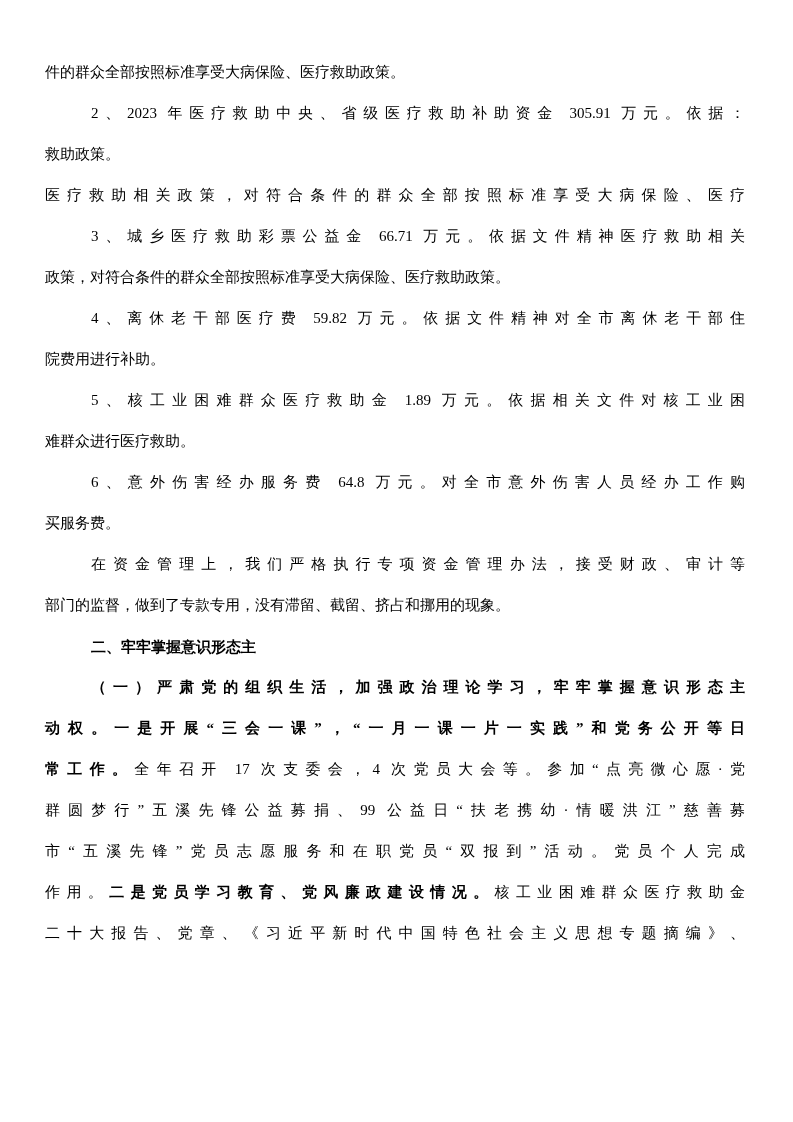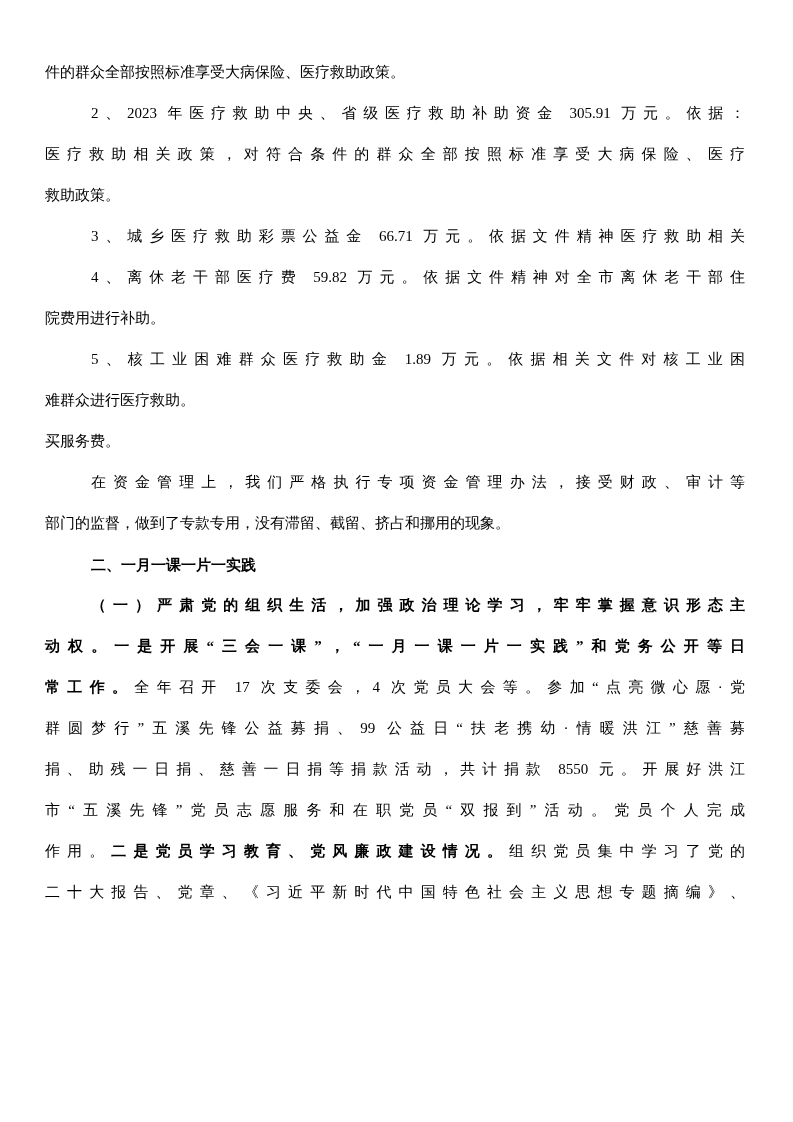--- a/index.html
+++ b/index.html
@@ -45,32 +45,33 @@
   .seg.strong {
     font-weight: 700;
   }
 </style>
 </head>
 <body>
 
 <div class="page">
     <div class="line"><span class="seg body">件的群众全部按照标准享受大病保险、医疗救助政策。</span></div>
     <div class="line indent justify"><span class="seg body">2、2023 年医疗救助中央、省级医疗救助补助资金 305.91 万元。依据：</span></div>
+    <div class="line"><span class="seg body">救助政策。</span></div>
     <div class="line justify"><span class="seg body">医疗救助相关政策，对符合条件的群众全部按照标准享受大病保险、医疗</span></div>
-    <div class="line"><span class="seg body">救助政策。</span></div>
     <div class="line indent justify"><span class="seg body">3、城乡医疗救助彩票公益金 66.71 万元。依据文件精神医疗救助相关</span></div>
+    <div class="line"><span class="seg body">政策，对符合条件的群众全部按照标准享受大病保险、医疗救助政策。</span></div>
     <div class="line indent justify"><span class="seg body">4、离休老干部医疗费 59.82 万元。依据文件精神对全市离休老干部住</span></div>
     <div class="line"><span class="seg body">院费用进行补助。</span></div>
     <div class="line indent justify"><span class="seg body">5、核工业困难群众医疗救助金 1.89 万元。依据相关文件对核工业困</span></div>
     <div class="line"><span class="seg body">难群众进行医疗救助。</span></div>
+    <div class="line indent justify"><span class="seg body">6、意外伤害经办服务费 64.8 万元。对全市意外伤害人员经办工作购</span></div>
     <div class="line"><span class="seg body">买服务费。</span></div>
     <div class="line indent justify"><span class="seg body">在资金管理上，我们严格执行专项资金管理办法，接受财政、审计等</span></div>
     <div class="line"><span class="seg body">部门的监督，做到了专款专用，没有滞留、截留、挤占和挪用的现象。</span></div>
-    <div class="line indent"><span class="seg heading">二、一月一课一片一实践</span></div>
+    <div class="line indent"><span class="seg heading">二、牢牢掌握意识形态主</span></div>
     <div class="line indent justify"><span class="seg emphasis">（一）严肃党的组织生活，加强政治理论学习，牢牢掌握意识形态主</span></div>
     <div class="line justify"><span class="seg emphasis">动权。一是开展“三会一课”，“一月一课一片一实践”和党务公开等日</span></div>
     <div class="line justify"><span class="seg emphasis">常工作。</span><span class="seg body">全年召开 17 次支委会，4 次党员大会等。参加“点亮微心愿·党</span></div>
     <div class="line justify"><span class="seg body">群圆梦行”五溪先锋公益募捐、99 公益日“扶老携幼·情暖洪江”慈善募</span></div>
-    <div class="line justify"><span class="seg body">捐、助残一日捐、慈善一日捐等捐款活动，共计捐款 8550 元。开展好洪江</span></div>
     <div class="line justify"><span class="seg body">市“五溪先锋”党员志愿服务和在职党员“双报到”活动。党员个人完成</span></div>
-    <div class="line justify"><span class="seg body">作用。</span><span class="seg strong">二是党员学习教育、党风廉政建设情况。</span><span class="seg body">组织党员集中学习了党的</span></div>
+    <div class="line justify"><span class="seg body">作用。</span><span class="seg strong">二是党员学习教育、党风廉政建设情况。</span><span class="seg body">核工业困难群众医疗救助金</span></div>
     <div class="line justify"><span class="seg body">二十大报告、党章、《习近平新时代中国特色社会主义思想专题摘编》、</span></div>
   </div>
 
 </body></html>

